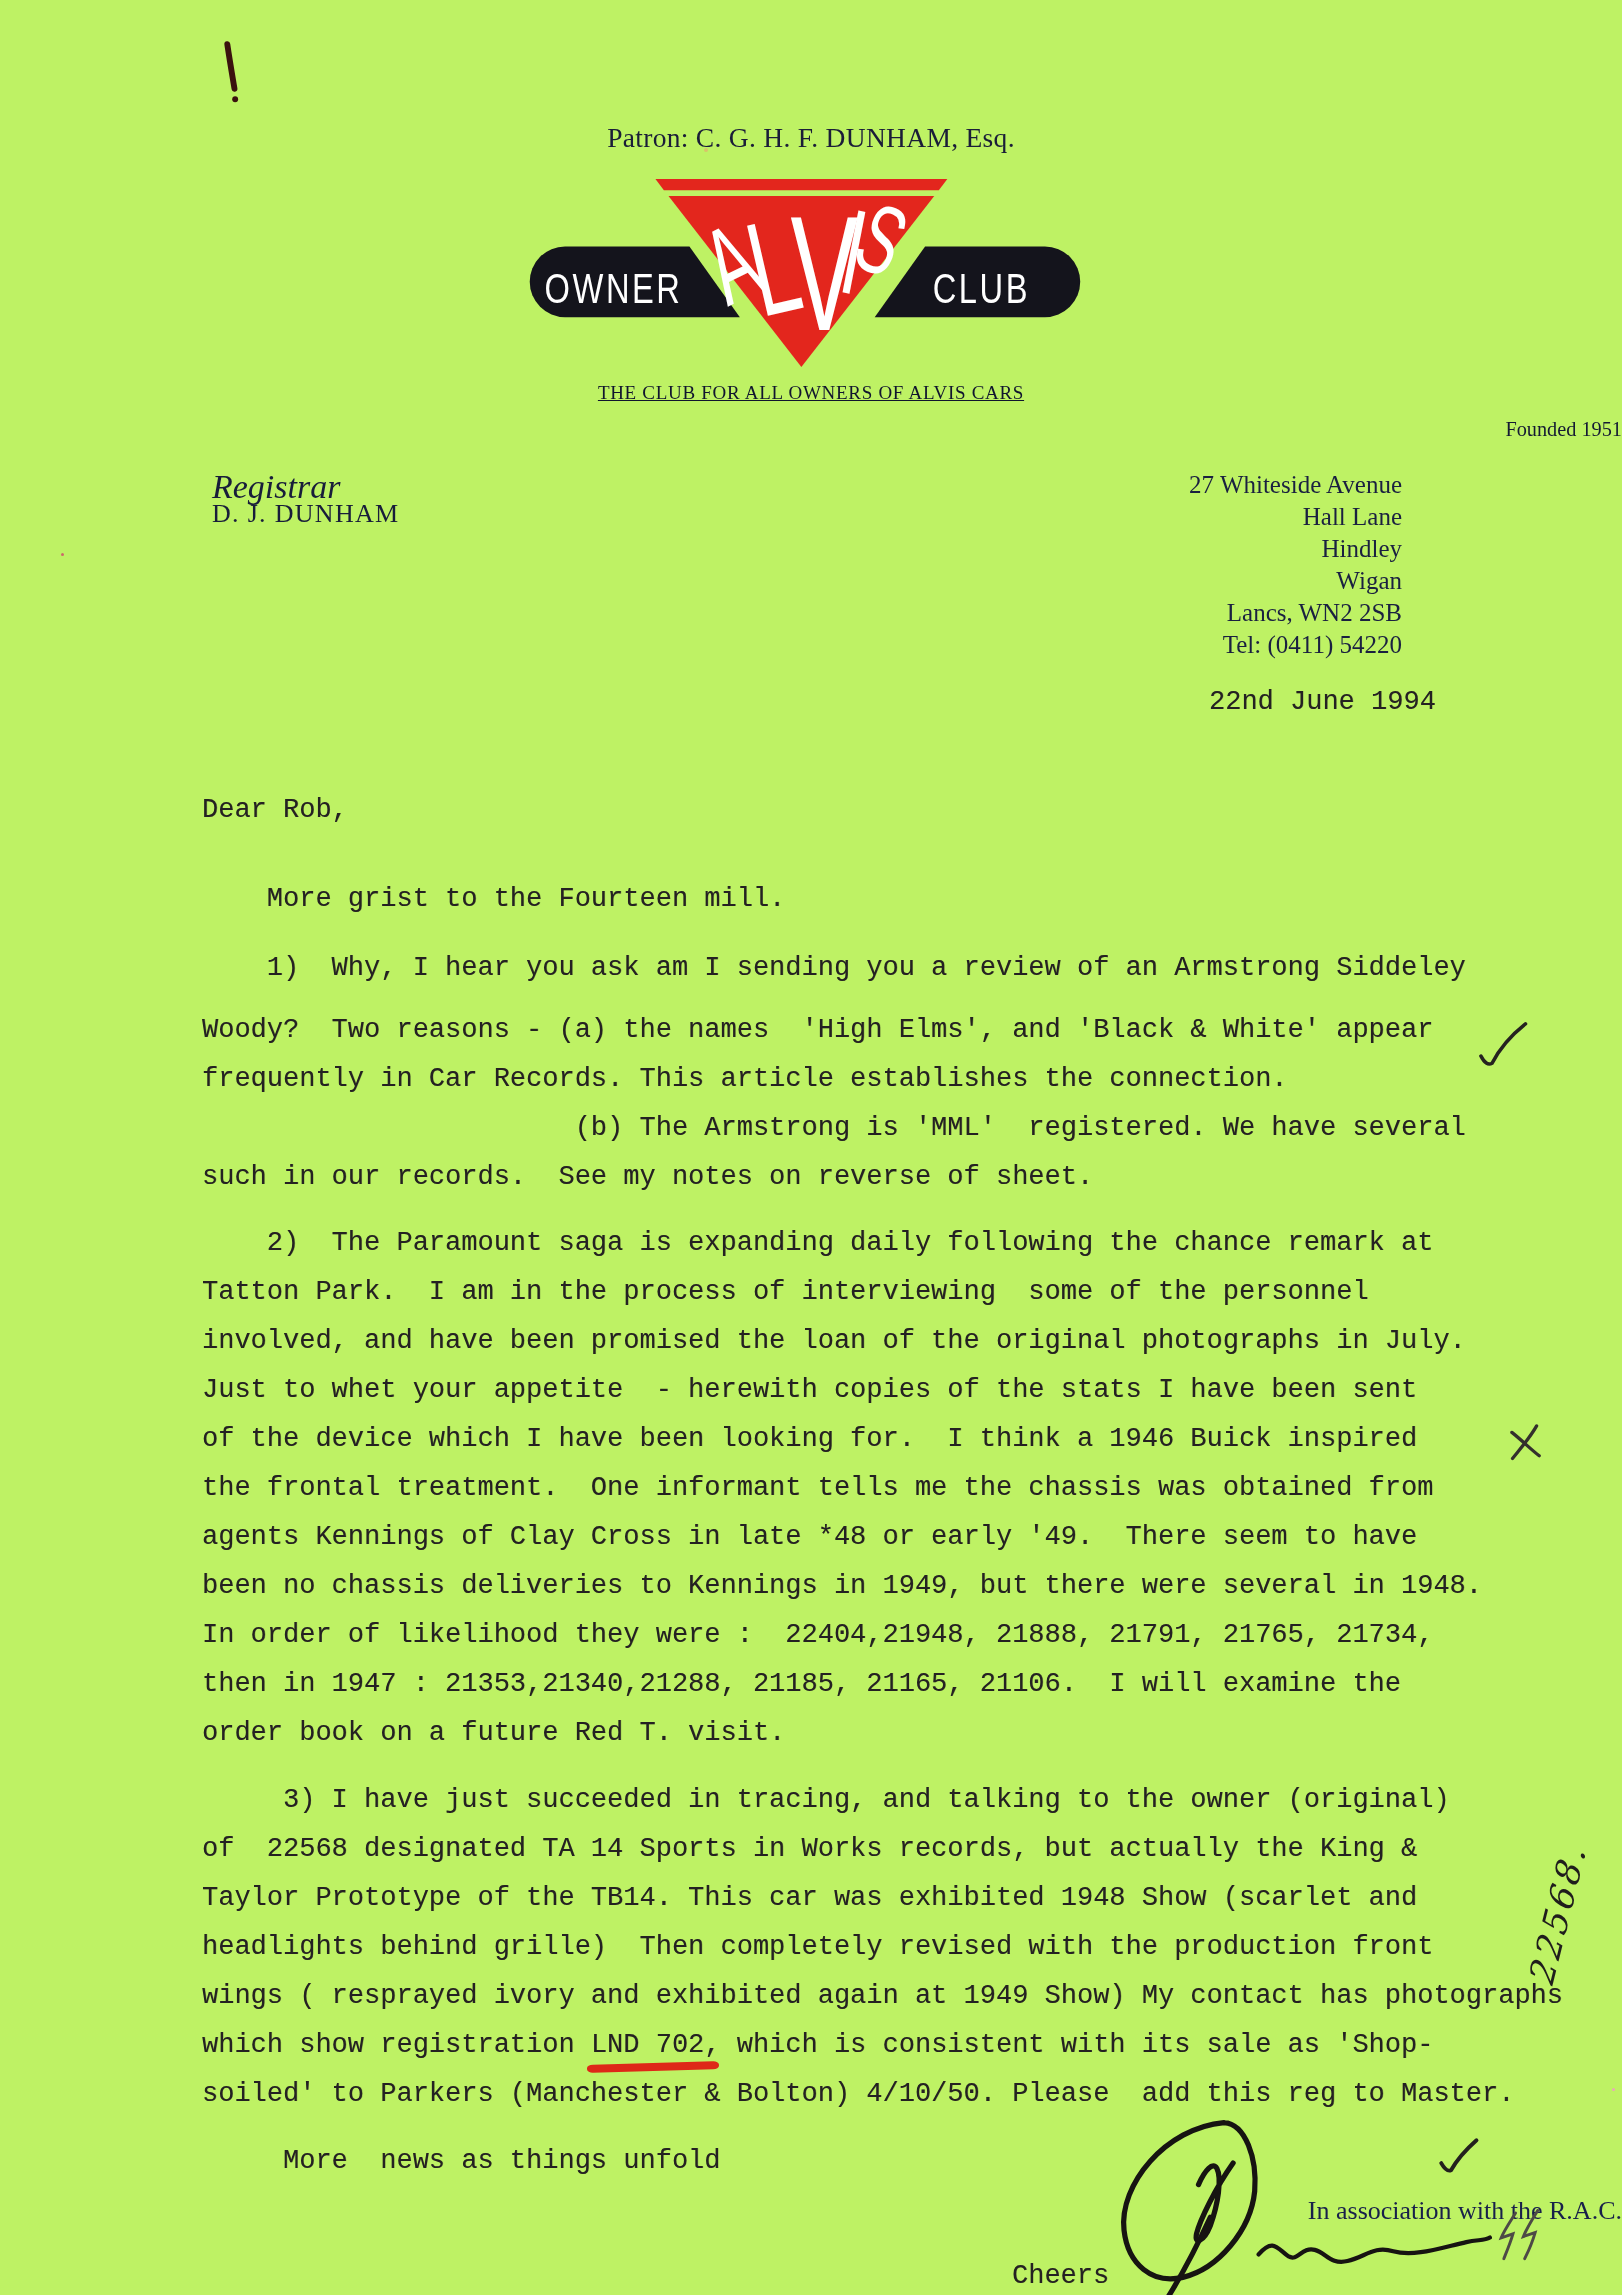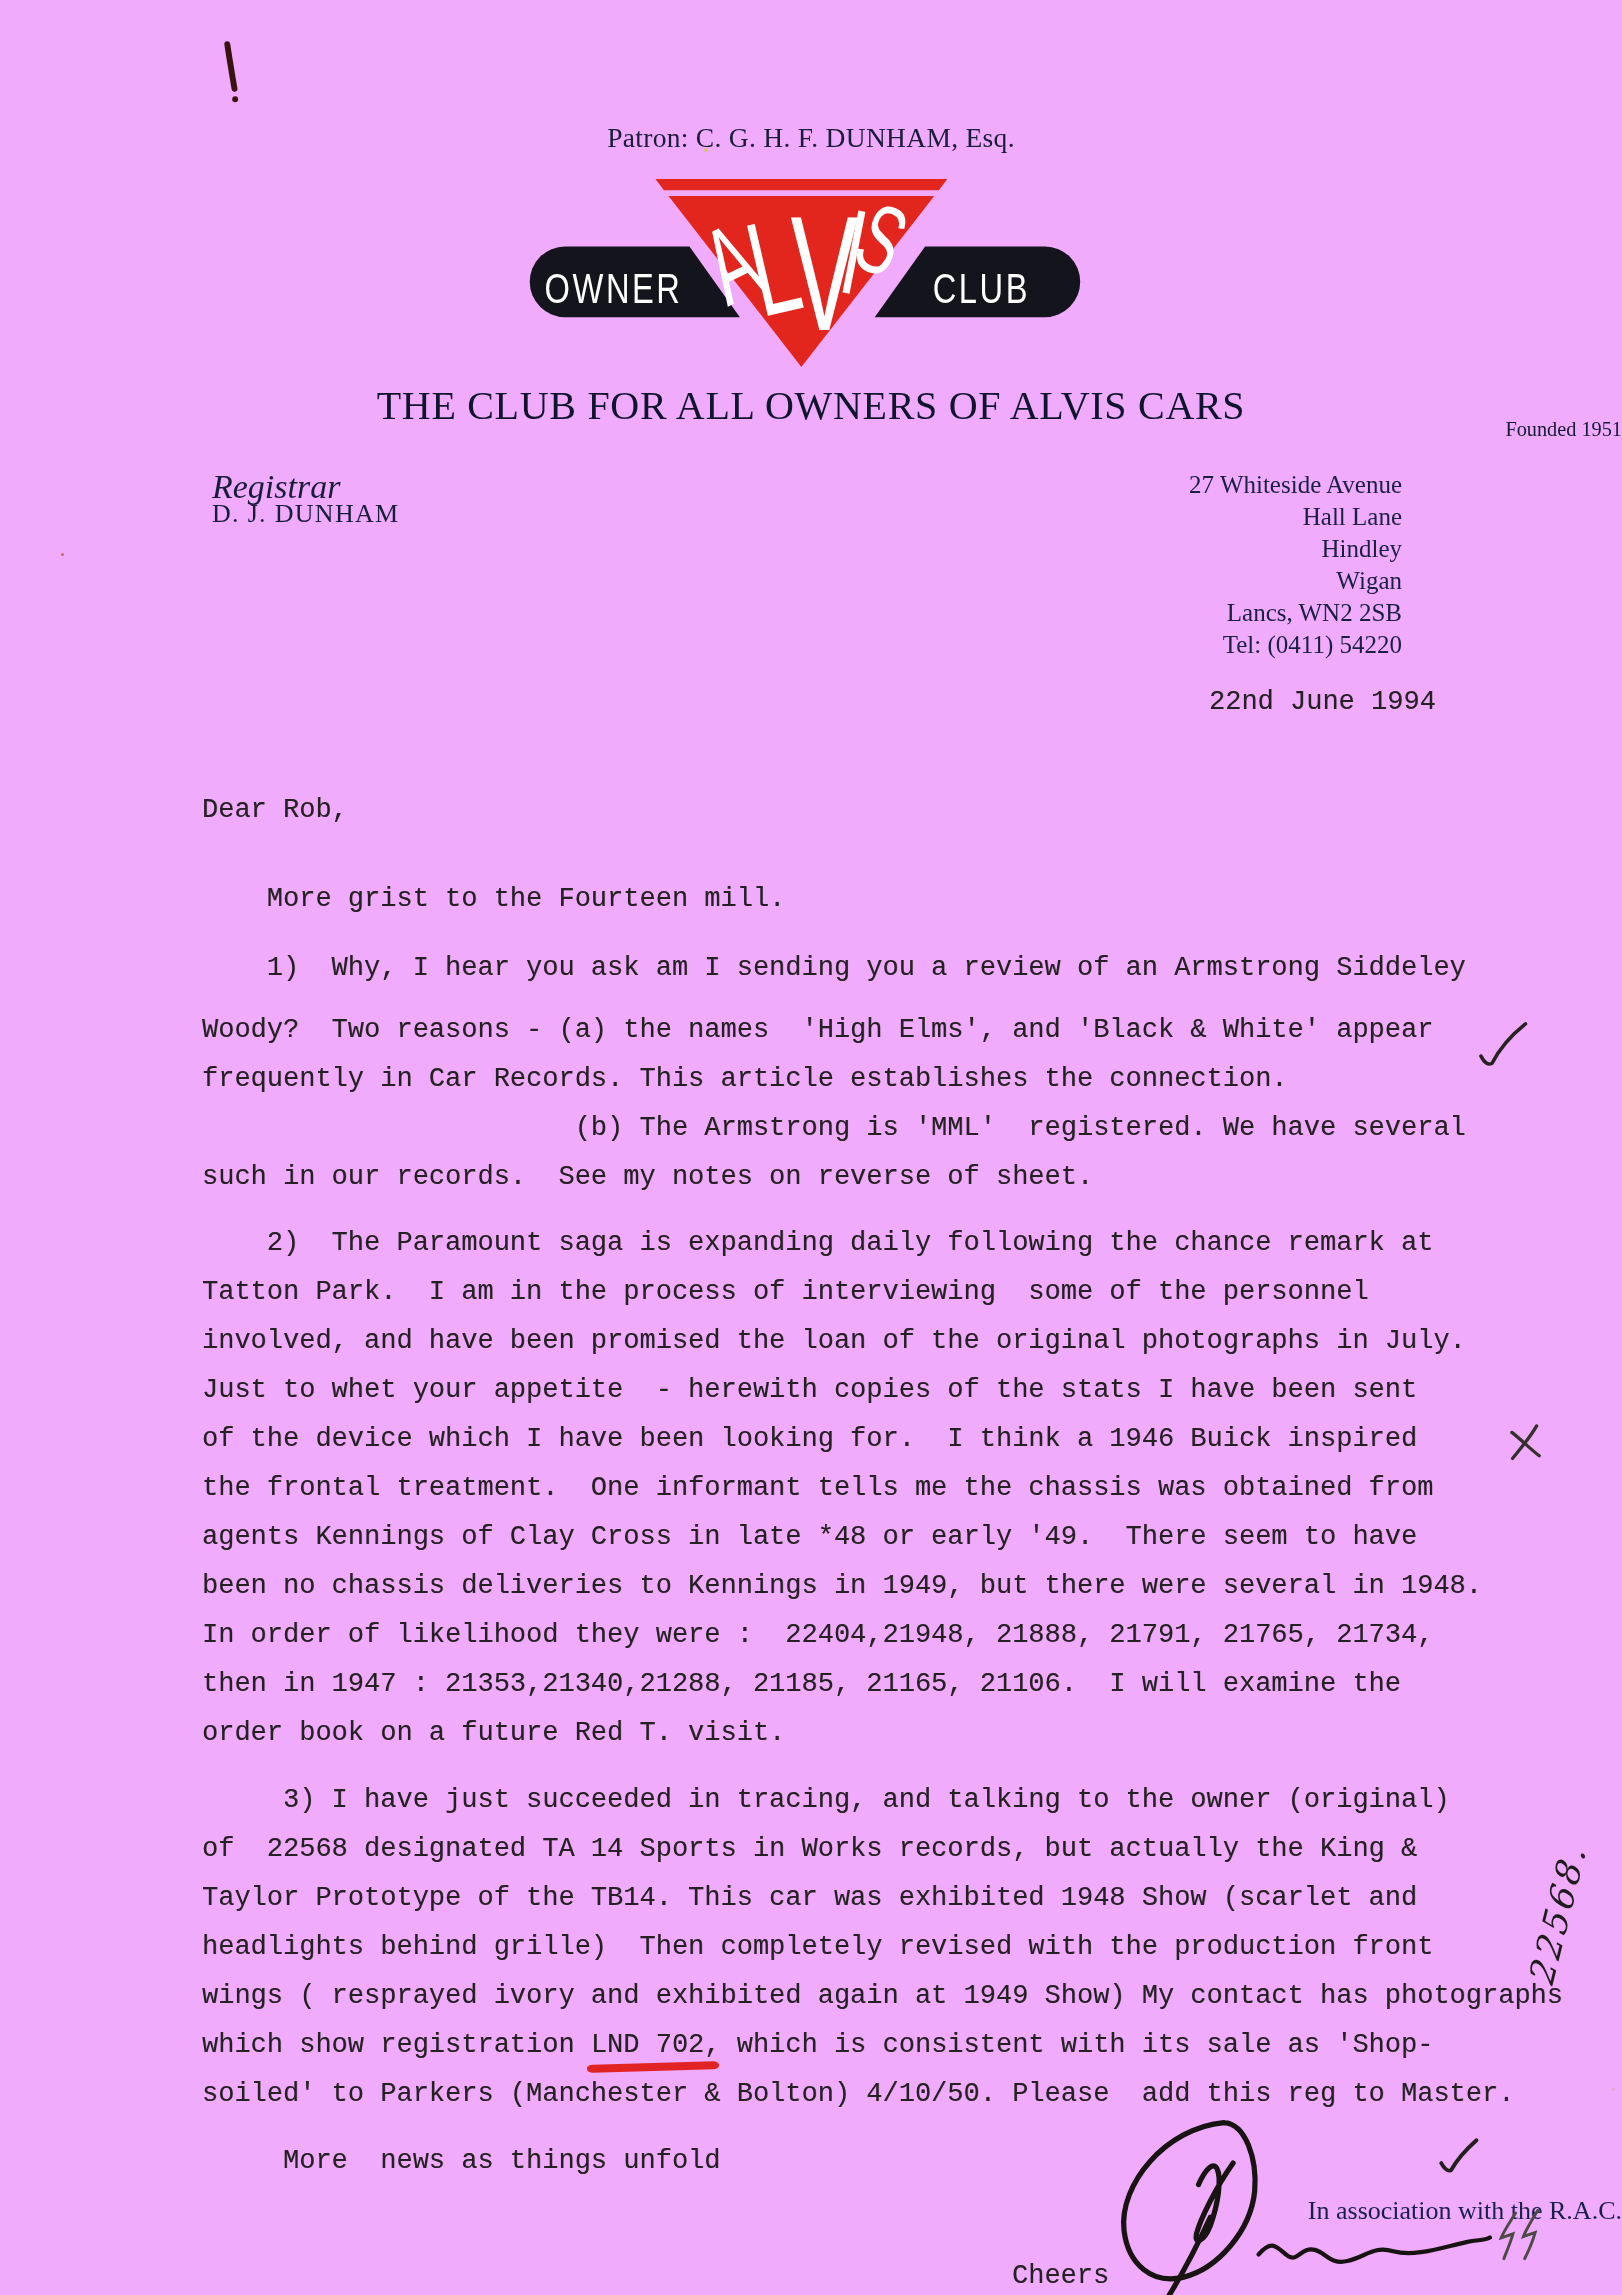--- a/index.html
+++ b/index.html
@@ -1,23 +1,23 @@
 <!DOCTYPE html>
 <html style="font-size:10.5px"><head>
 <meta charset="utf-8">
 <style>
   html,body{margin:0;padding:0;background:#888;}
-  .page{position:relative;width:1622px;height:2295px;background:#f0abfc;overflow:hidden;
+  .page{position:relative;width:1622px;height:2295px;background:#bef264;overflow:hidden;
         font-family:"Liberation Serif",serif;color:#1a1f3d;}
   
   .patron{position:absolute;top:122px;left:0;width:100%;text-align:center;
           font-size:27.5px;letter-spacing:0.3px;color:#1a1d38;white-space:pre;}
   .logo-svg{position:absolute;left:485px;top:164px;}
   .tagline{position:absolute;top:382px;left:0;width:100%;text-align:center;
-           font-size:40px;letter-spacing:0.7px;color:#10152e;white-space:pre;}
+           font-size:19px;letter-spacing:0.7px;color:#10152e;white-space:pre;text-decoration:underline;}
   .founded{position:absolute;top:418px;left:0;width:100%;text-align:right;
            font-size:20.3px;color:#141a33;white-space:pre;}
   .registrar-label{position:absolute;left:212px;top:468px;font-style:italic;font-size:34px;color:#181d3a;}
   .registrar-name{position:absolute;left:212px;top:499px;font-size:26px;letter-spacing:1.3px;color:#181d3a;}
   .address{position:absolute;right:220px;top:469px;text-align:right;font-size:25px;
            line-height:32px;color:#1a2040;margin-left:20px;}
   .rac{position:absolute;top:2196px;left:0;width:100%;text-align:right;font-size:26px;color:#18204a;}
   
   .tw{font-family:"Liberation Mono",monospace;color:#242122;
       text-shadow:0.4px 0.4px 0 rgba(35,28,28,.33);}

